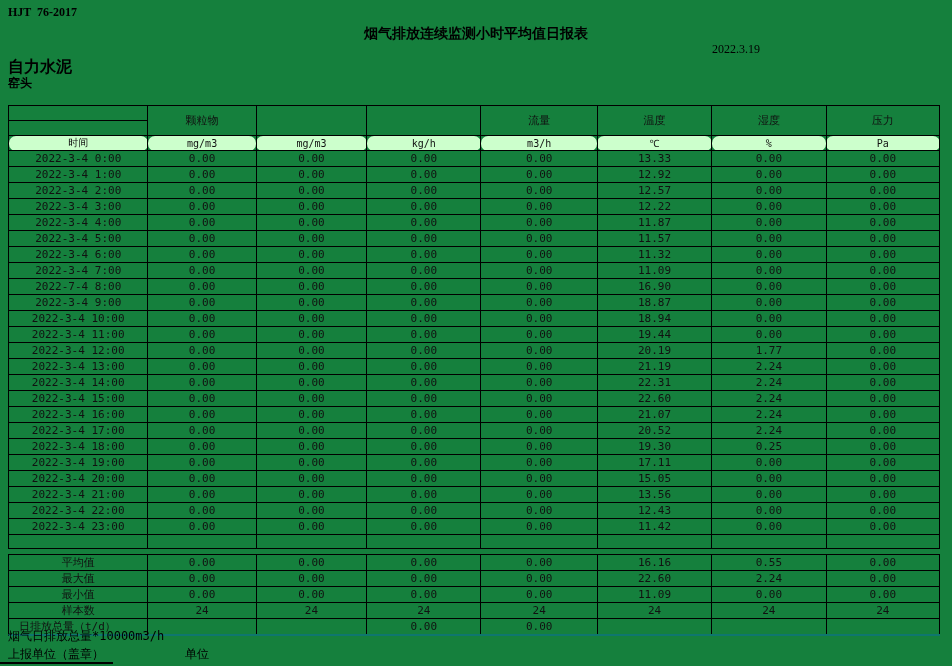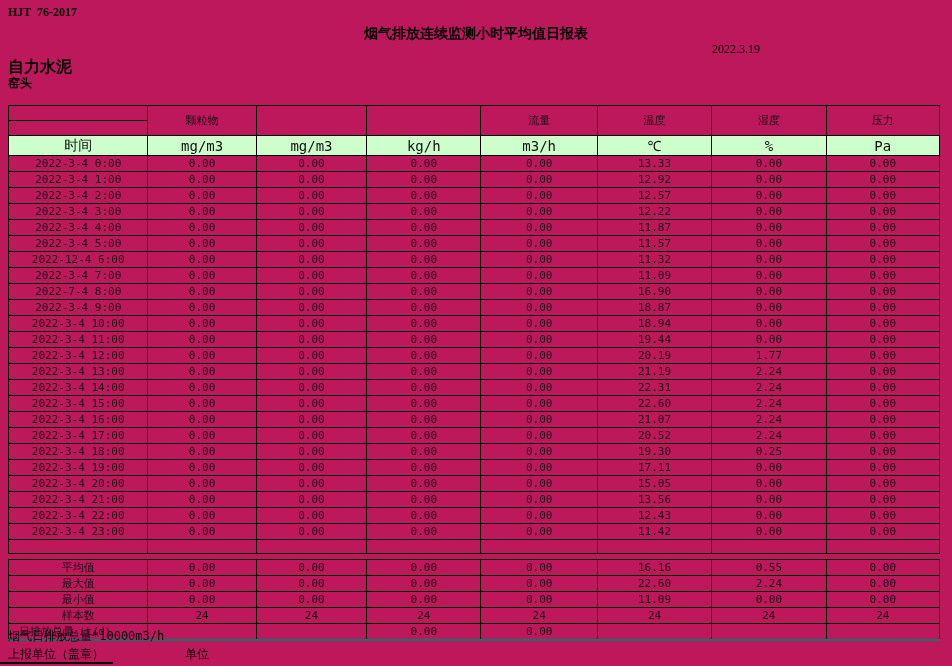--- a/index.html
+++ b/index.html
@@ -1,30 +1,30 @@
 <!DOCTYPE html>
 <html><head>
 <meta charset="utf-8">
 <style>
   html,body{margin:0;padding:0;background:#fff;}
-  .page{position:relative;width:952px;height:666px;background:#be185d;overflow:hidden;
+  .page{position:relative;width:952px;height:666px;background:#15803d;overflow:hidden;
         font-family:"DejaVu Sans Mono","Liberation Sans",monospace;color:#000;}
   .std{position:absolute;left:8px;top:5px;font-family:"Liberation Serif",serif;
        font-weight:bold;font-size:12px;white-space:pre;}
   .title{position:absolute;left:0;top:25px;width:100%;text-align:center;
          font-weight:bold;font-size:14px;font-family:"DejaVu Sans",sans-serif;}
   .company{position:absolute;left:8px;top:57px;font-weight:bold;font-size:16px;}
   .date{position:absolute;left:712px;top:42px;font-size:12px;font-family:"Liberation Serif",serif;}
   .location{position:absolute;left:8px;top:75px;font-weight:bold;font-size:12px;}
   .tablewrap{position:absolute;left:8px;top:105px;width:933px;}
   table{border-collapse:collapse;table-layout:fixed;width:932px;
         font-family:"DejaVu Sans Mono",monospace;font-size:11px;color:#111;}
   td{border:1px solid #000;text-align:center;padding:0;white-space:nowrap;overflow:hidden;}
   .hrow td{height:14px;font-size:11px;}
-  .unit-row td{height:13px;background:var(--green,#ccffcc);font-size:14px;}
+  .unit-row td{height:13px;background:var(--green,#ccffcc);font-size:10px;border-radius:7px;}
   .data-table tbody td{height:15px;}
   .data-table tr.blank-row td{height:13px;}
   .gap{height:5px;}
   .summary-table{border-bottom:2px solid #0f766e;}
   .summary-table td{height:12px;}
   td.left-label{text-align:left;padding-left:10px;}
   .note{position:absolute;left:8px;top:628px;font-size:12px;}
   .report-unit{position:absolute;left:8px;top:646px;font-size:12px;}
   .unit-label{position:absolute;left:185px;top:646px;font-size:12px;}
   .bottom-line{position:absolute;left:0;top:662px;width:113px;height:2px;background:#000;}
@@ -133,21 +133,21 @@
             <td>2022-3-4 5:00</td>
             <td>0.00</td>
             <td>0.00</td>
             <td>0.00</td>
             <td>0.00</td>
             <td>11.57</td>
             <td>0.00</td>
             <td>0.00</td>
           </tr>
           <tr>
-            <td>2022-12-4 6:00</td>
+            <td>2022-3-4 6:00</td>
             <td>0.00</td>
             <td>0.00</td>
             <td>0.00</td>
             <td>0.00</td>
             <td>11.32</td>
             <td>0.00</td>
             <td>0.00</td>
           </tr>
           <tr>
             <td>2022-3-4 7:00</td>

